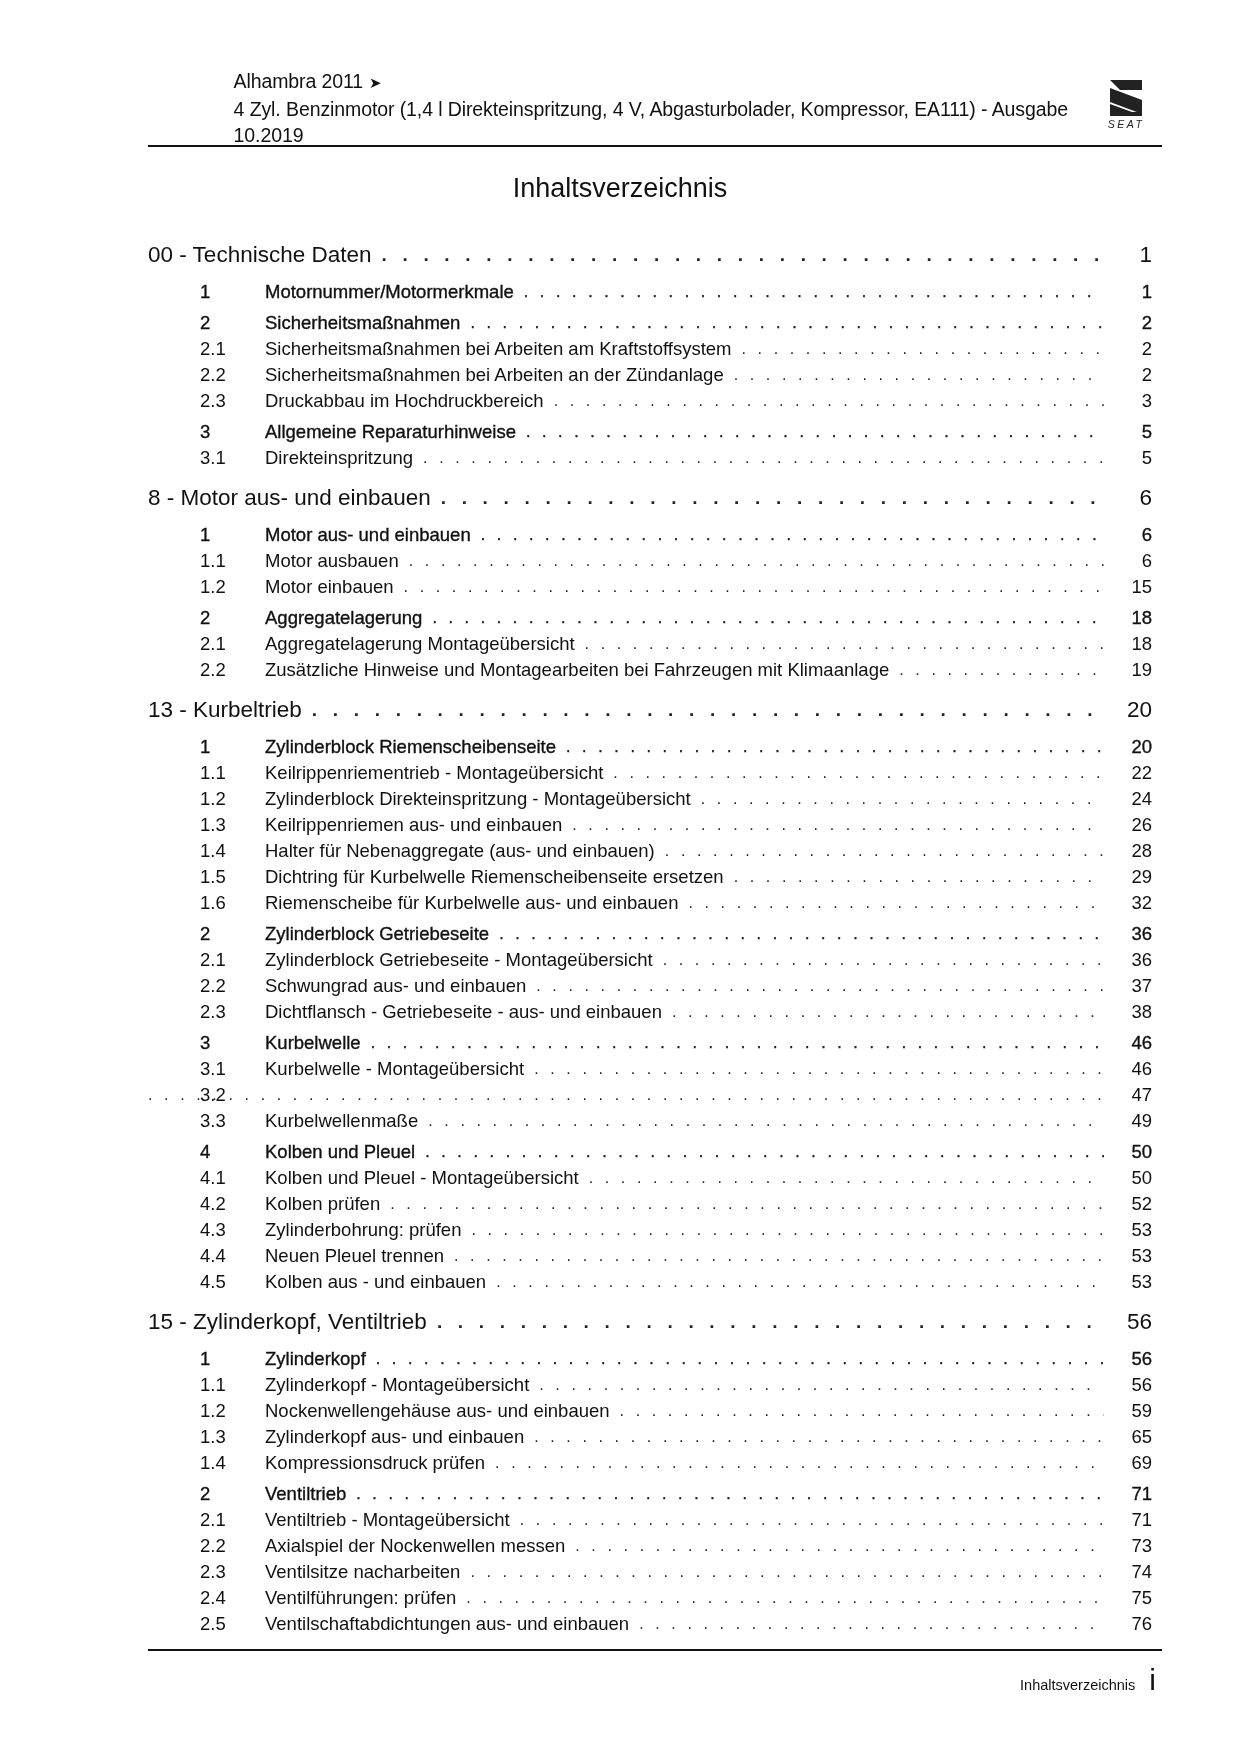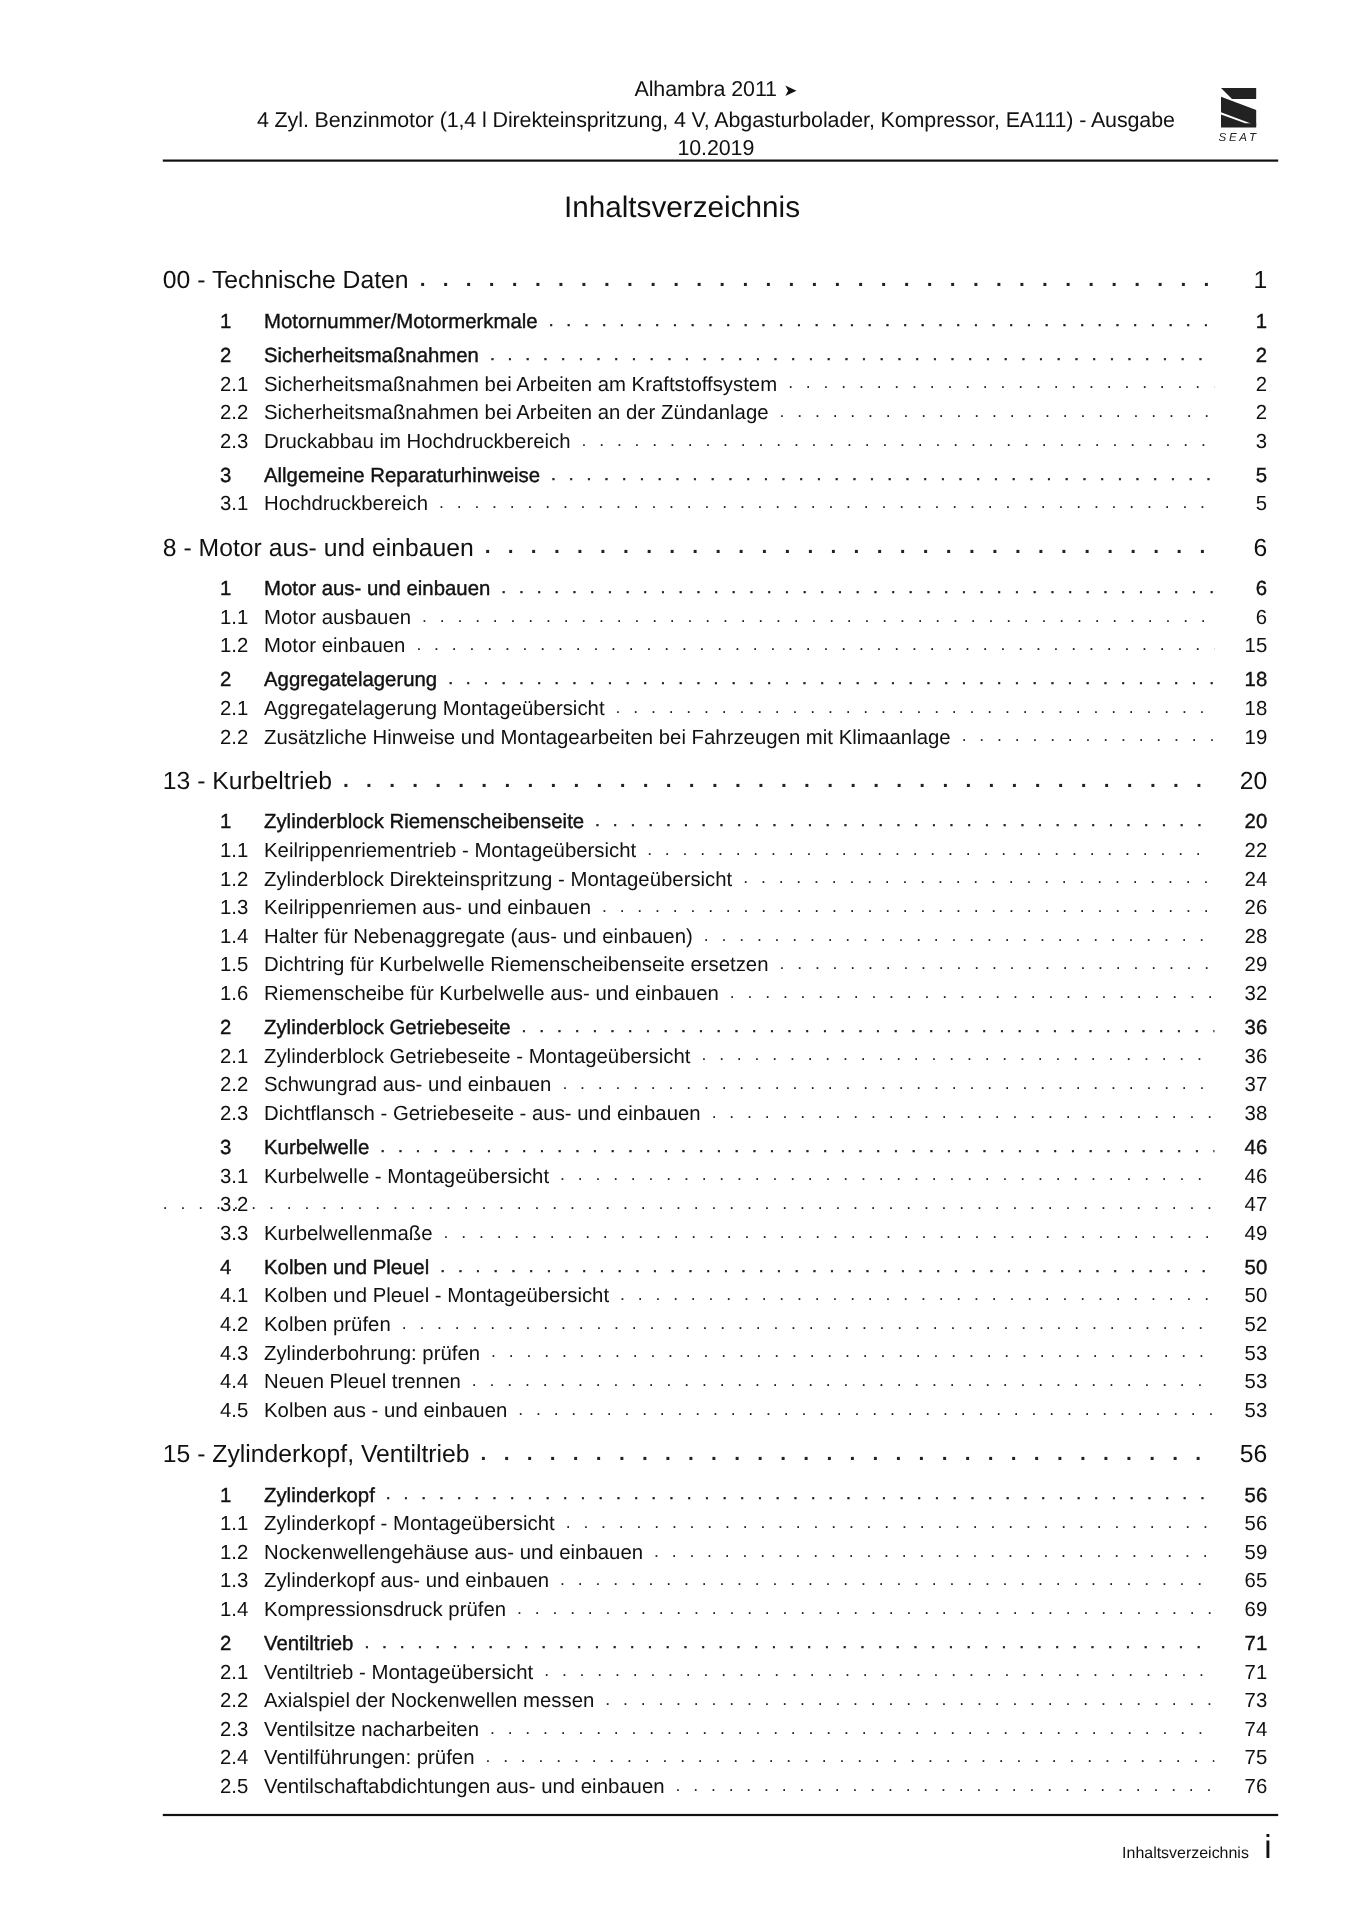--- a/index.html
+++ b/index.html
@@ -1,31 +1,31 @@
 <!DOCTYPE html>
 <html><head>
 <meta charset="utf-8">
 <style>
   html, body { margin: 0; padding: 0; background: #ffffff; }
   body { width: 1240px; height: 1753px; position: relative; overflow: hidden;
          font-family: "Liberation Sans", sans-serif; color: #111; }
   .header { position: absolute; left: 148px; top: 68px; width: 1014px; height: 78px; }
-  .header-text { position: absolute; right: 94px; top: 0; text-align: center; font-size: 19.5px; line-height: 26px; letter-spacing: -0.1px; }
+  .header-text { position: absolute; right: 94px; top: 0; text-align: left; font-size: 19.5px; line-height: 26px; letter-spacing: -0.1px; }
   .header-text .arrow { font-size: 15px; margin-left: 6px; }
   .logo { position: absolute; right: 8px; top: 10px; width: 56px; height: 52px; font-style: italic; }
   .rule-top { position: absolute; left: 148px; top: 145px; width: 1014px; height: 2px; background: #111; }
   .title { position: absolute; left: 0; width: 1240px; top: 170px; text-align: center; font-size: 27px; line-height: 36px; }
   .toc { position: absolute; left: 148px; top: 238px; width: 1014px; }
   .sec { position: relative; height: 34px; display: flex; align-items: center; font-size: 22.5px; }
   .sec .label { white-space: nowrap; padding-right: 10px; }
   .row { position: relative; display: flex; align-items: center; font-size: 18.5px; height: 26px; }
   .row.bold { height: 31px; padding-top: 5px; box-sizing: border-box; font-weight: normal; -webkit-text-stroke: 0.35px #111; }
   .row.first { height: 33px; padding-top: 7px; box-sizing: border-box; }
   .row .num { position: absolute; left: 52px; width: 60px; }
-  .row .label { margin-left: 92px; white-space: nowrap; padding-right: 10px; }
+  .row .label { margin-left: 117px; white-space: nowrap; padding-right: 10px; }
   .dots { flex: 1; overflow: hidden; white-space: nowrap; letter-spacing: 3.6px; font-size: 16px; color: #222; margin-right: 14px; text-align: right; }
   .sec .dots { font-size: 19px; letter-spacing: 5.2px; font-weight: bold; }
   .page { width: 34px; text-align: right; flex: none; margin-right: 10px; }
   .spacer-sec { height: 10px; }
   .rule-bottom { position: absolute; left: 148px; top: 1649px; width: 1014px; height: 2px; background: #111; }
   .footer { position: absolute; right: 84px; top: 1664px; display: flex; align-items: flex-end; }
   .footer .ftext { font-size: 14.5px; margin-right: 14px; padding-bottom: 3px; }
   .footer .fpage { font-size: 30px; line-height: 32px; }
 </style>
 </head>
@@ -89,21 +89,21 @@
       <span class="page">3</span>
     </div>
     <div class="row bold">
       <span class="num">3</span>
       <span class="label">Allgemeine Reparaturhinweise</span>
       <span class="dots">. . . . . . . . . . . . . . . . . . . . . . . . . . . . . . . . . . . . . . . . . . . . . . . . . . . . . . . . . . . . . . . . . . . . . . . . . . . . . . . . . . . . . . . . . . . . . . . . . . . . . . . . . . . . . . . . . . . . . . . . </span>
       <span class="page">5</span>
     </div>
     <div class="row">
       <span class="num">3.1</span>
-      <span class="label">Hochdruckbereich</span>
+      <span class="label">Direkteinspritzung</span>
       <span class="dots">. . . . . . . . . . . . . . . . . . . . . . . . . . . . . . . . . . . . . . . . . . . . . . . . . . . . . . . . . . . . . . . . . . . . . . . . . . . . . . . . . . . . . . . . . . . . . . . . . . . . . . . . . . . . . . . . . . . . . . . . </span>
       <span class="page">5</span>
     </div>
     <div class="spacer-sec"></div>
     <div class="sec">
       <span class="label">8 - Motor aus- und einbauen</span>
       <span class="dots">. . . . . . . . . . . . . . . . . . . . . . . . . . . . . . . . . . . . . . . . . . . . . . . . . . . . . . . . . . . . . . . . . . . . . . . . . . . . . . . . . . . . . . . . . . . . . . . . . . . . . . . . . . . . . . . . . . . . . . . . </span>
       <span class="page">6</span>
     </div>
     <div class="row bold first">

